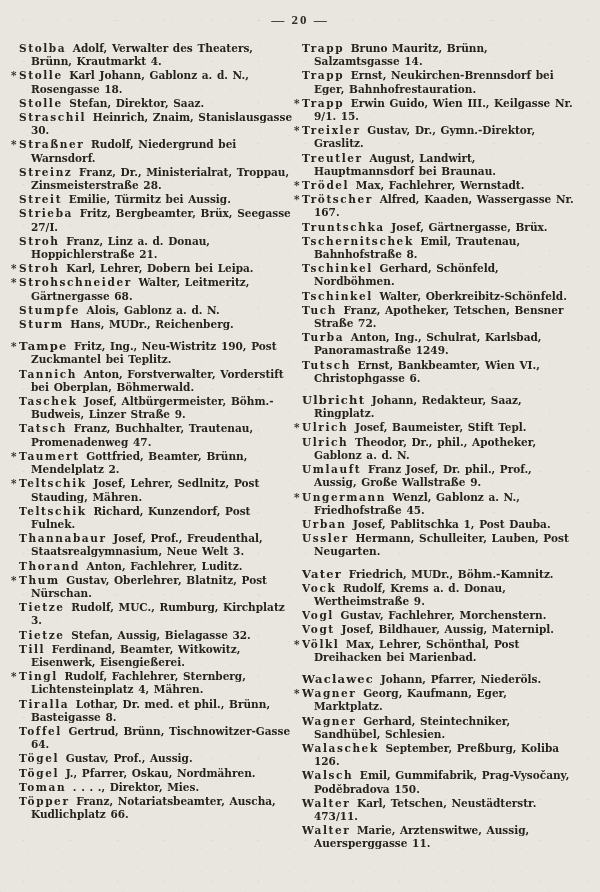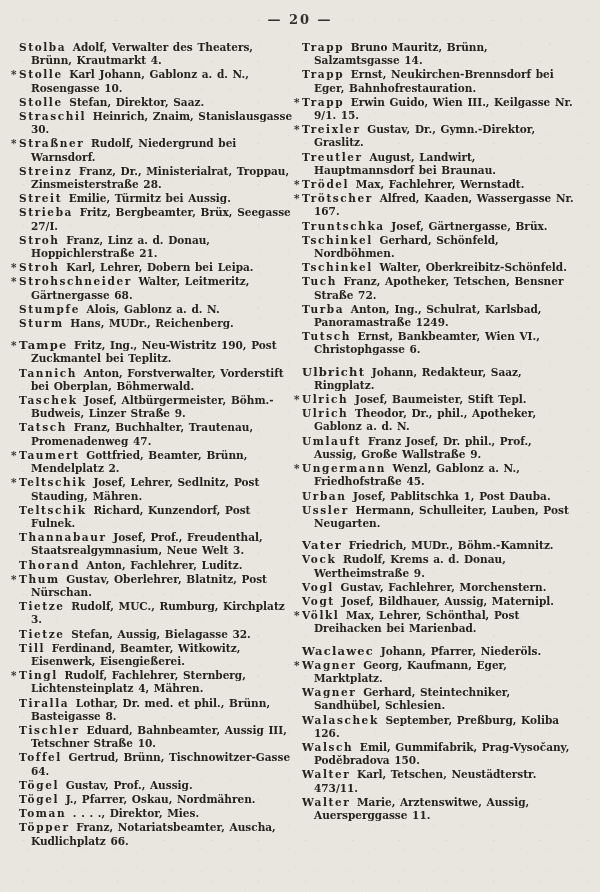--- a/index.html
+++ b/index.html
@@ -23,20 +23,21 @@
     width: 600px;
     height: 892px;
   }
   .page-number {
     text-align: center;
     font-size: 13px;
     font-weight: bold;
     letter-spacing: 2px;
     color: #32302b;
     margin-bottom: 14px;
+    font-family: Liberation Serif, serif;
   }
   .columns {
     display: flex;
   }
   .col {
     width: 283px;
     flex: 0 0 283px;
   }
   p.entry {
     position: relative;
@@ -67,21 +68,21 @@
   }
 </style>
 </head>
 <body>
 
 <div class="page">
   <div class="page-number">— 20 —</div>
   <div class="columns">
     <div class="col">
         <p class="entry"><span class="surname">Stolba</span><span> Adolf, Verwalter des Theaters, Brünn, Krautmarkt 4.</span></p>
-        <p class="entry"><span class="star">*</span><span class="surname">Stolle</span><span> Karl Johann, Gablonz a. d. N., Rosengasse 10.</span></p>
+        <p class="entry"><span class="star">*</span><span class="surname">Stolle</span><span> Karl Johann, Gablonz a. d. N., Rosengasse 18.</span></p>
         <p class="entry"><span class="surname">Stolle</span><span> Stefan, Direktor, Saaz.</span></p>
         <p class="entry"><span class="surname">Straschil</span><span> Heinrich, Znaim, Stanislausgasse 30.</span></p>
         <p class="entry"><span class="star">*</span><span class="surname">Straßner</span><span> Rudolf, Niedergrund bei Warnsdorf.</span></p>
         <p class="entry"><span class="surname">Streinz</span><span> Franz, Dr., Ministerialrat, Troppau, Zinsmeisterstraße 28.</span></p>
         <p class="entry"><span class="surname">Streit</span><span> Emilie, Türmitz bei Aussig.</span></p>
         <p class="entry"><span class="surname">Strieba</span><span> Fritz, Bergbeamter, Brüx, Seegasse 27/I.</span></p>
         <p class="entry"><span class="surname">Stroh</span><span> Franz, Linz a. d. Donau, Hoppichlerstraße 21.</span></p>
         <p class="entry"><span class="star">*</span><span class="surname">Stroh</span><span> Karl, Lehrer, Dobern bei Leipa.</span></p>
         <p class="entry"><span class="star">*</span><span class="surname">Strohschneider</span><span> Walter, Leitmeritz, Gärtnergasse 68.</span></p>
         <p class="entry"><span class="surname">Stumpfe</span><span> Alois, Gablonz a. d. N.</span></p>
@@ -94,36 +95,36 @@
         <p class="entry"><span class="star">*</span><span class="surname">Teltschik</span><span> Josef, Lehrer, Sedlnitz, Post Stauding, Mähren.</span></p>
         <p class="entry"><span class="surname">Teltschik</span><span> Richard, Kunzendorf, Post Fulnek.</span></p>
         <p class="entry"><span class="surname">Thannabaur</span><span> Josef, Prof., Freudenthal, Staatsrealgymnasium, Neue Welt 3.</span></p>
         <p class="entry"><span class="surname">Thorand</span><span> Anton, Fachlehrer, Luditz.</span></p>
         <p class="entry"><span class="star">*</span><span class="surname">Thum</span><span> Gustav, Oberlehrer, Blatnitz, Post Nürschan.</span></p>
         <p class="entry"><span class="surname">Tietze</span><span> Rudolf, MUC., Rumburg, Kirchplatz 3.</span></p>
         <p class="entry"><span class="surname">Tietze</span><span> Stefan, Aussig, Bielagasse 32.</span></p>
         <p class="entry"><span class="surname">Till</span><span> Ferdinand, Beamter, Witkowitz, Eisenwerk, Eisengießerei.</span></p>
         <p class="entry"><span class="star">*</span><span class="surname">Tingl</span><span> Rudolf, Fachlehrer, Sternberg, Lichtensteinplatz 4, Mähren.</span></p>
         <p class="entry"><span class="surname">Tiralla</span><span> Lothar, Dr. med. et phil., Brünn, Basteigasse 8.</span></p>
-        <p class="entry"><span class="surname">Tischler</span><span> Eduard, Bahnbeamter, Aussig III, Tetschner Straße 10.</span></p>
         <p class="entry"><span class="surname">Toffel</span><span> Gertrud, Brünn, Tischnowitzer-Gasse 64.</span></p>
         <p class="entry"><span class="surname">Tögel</span><span> Gustav, Prof., Aussig.</span></p>
         <p class="entry"><span class="surname">Tögel</span><span> J., Pfarrer, Oskau, Nordmähren.</span></p>
         <p class="entry"><span class="surname">Toman</span><span> . . . ., Direktor, Mies.</span></p>
         <p class="entry"><span class="surname">Töpper</span><span> Franz, Notariatsbeamter, Auscha, Kudlichplatz 66.</span></p>
       </div>
     <div class="col">
         <p class="entry"><span class="surname">Trapp</span><span> Bruno Mauritz, Brünn, Salzamtsgasse 14.</span></p>
         <p class="entry"><span class="surname">Trapp</span><span> Ernst, Neukirchen-Brennsdorf bei Eger, Bahnhofrestauration.</span></p>
         <p class="entry"><span class="star">*</span><span class="surname">Trapp</span><span> Erwin Guido, Wien III., Keilgasse Nr. 9/1. 15.</span></p>
         <p class="entry"><span class="star">*</span><span class="surname">Treixler</span><span> Gustav, Dr., Gymn.-Direktor, Graslitz.</span></p>
         <p class="entry"><span class="surname">Treutler</span><span> August, Landwirt, Hauptmannsdorf bei Braunau.</span></p>
         <p class="entry"><span class="star">*</span><span class="surname">Trödel</span><span> Max, Fachlehrer, Wernstadt.</span></p>
         <p class="entry"><span class="star">*</span><span class="surname">Trötscher</span><span> Alfred, Kaaden, Wassergasse Nr. 167.</span></p>
         <p class="entry"><span class="surname">Truntschka</span><span> Josef, Gärtnergasse, Brüx.</span></p>
+        <p class="entry"><span class="surname">Tschernitschek</span><span> Emil, Trautenau, Bahnhofstraße 8.</span></p>
         <p class="entry"><span class="surname">Tschinkel</span><span> Gerhard, Schönfeld, Nordböhmen.</span></p>
         <p class="entry"><span class="surname">Tschinkel</span><span> Walter, Oberkreibitz-Schönfeld.</span></p>
         <p class="entry"><span class="surname">Tuch</span><span> Franz, Apotheker, Tetschen, Bensner Straße 72.</span></p>
         <p class="entry"><span class="surname">Turba</span><span> Anton, Ing., Schulrat, Karlsbad, Panoramastraße 1249.</span></p>
         <p class="entry"><span class="surname">Tutsch</span><span> Ernst, Bankbeamter, Wien VI., Christophgasse 6.</span></p>
         <p class="entry section-start"><span class="surname head">Ulbricht</span><span> Johann, Redakteur, Saaz, Ringplatz.</span></p>
         <p class="entry"><span class="star">*</span><span class="surname">Ulrich</span><span> Josef, Baumeister, Stift Tepl.</span></p>
         <p class="entry"><span class="surname">Ulrich</span><span> Theodor, Dr., phil., Apotheker, Gablonz a. d. N.</span></p>
         <p class="entry"><span class="surname">Umlauft</span><span> Franz Josef, Dr. phil., Prof., Aussig, Große Wallstraße 9.</span></p>
         <p class="entry"><span class="star">*</span><span class="surname">Ungermann</span><span> Wenzl, Gablonz a. N., Friedhofstraße 45.</span></p>

